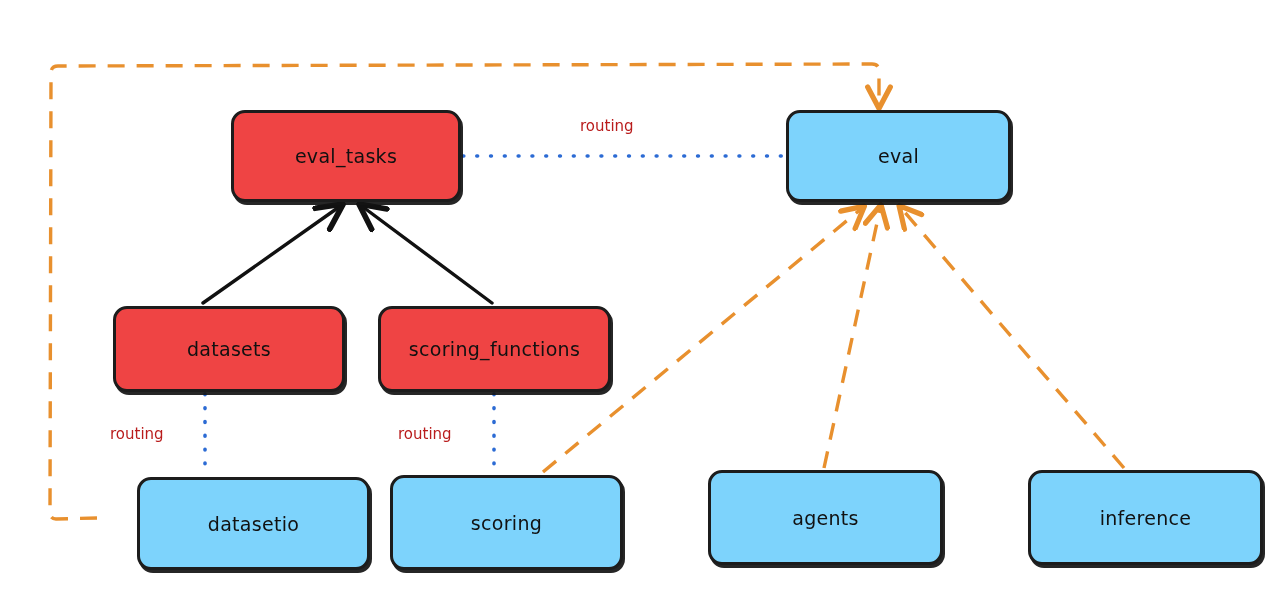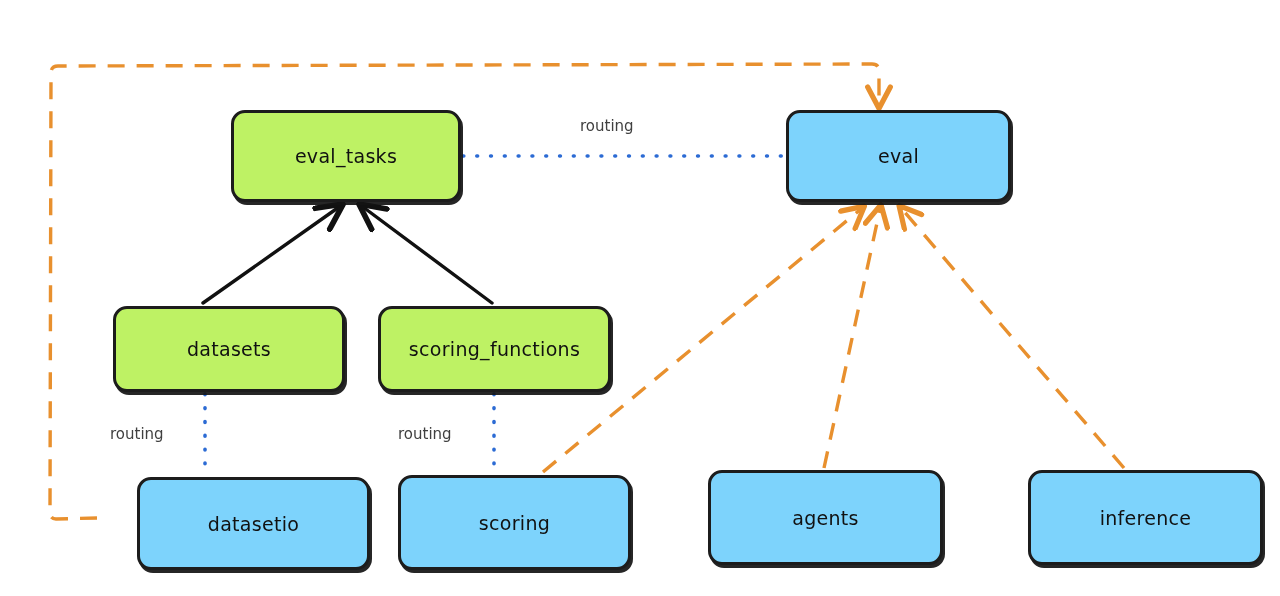--- a/index.html
+++ b/index.html
@@ -31,31 +31,31 @@
     border-radius: 14px;
     display: flex;
     align-items: center;
     justify-content: center;
     font-family: "DejaVu Sans", sans-serif;
     font-size: 19px;
     color: #111111;
     letter-spacing: 0.3px;
     box-shadow: 2px 3px 0 rgba(20,20,20,0.92);
   }
-  .node.blue  { background: #bef264; justify-content: center; }
+  .node.blue  { background: #ef4444; justify-content: center; }
   .node.green { background: #7dd3fc; }
   .node-label {
     pointer-events: none;
     white-space: nowrap;
   }
   .edge-label {
     position: absolute;
     font-family: "DejaVu Sans", sans-serif;
     font-size: 15px;
-    color: #404040;
+    color: #b91c1c;
     white-space: nowrap;
   }
 </style>
 </head>
 <body>
 
 <div id="canvas">
 
   <svg id="edges" viewBox="0 0 1280 596" xmlns="http://www.w3.org/2000/svg">
     <defs>
@@ -99,21 +99,21 @@
   </div>
 
   <div class="node blue" style="left:378px; top:306px; width:233px; height:86px;">
     <span class="node-label">scoring_functions</span>
   </div>
 
   <div class="node green" style="left:97px; top:477px; width:233px; height:93px;margin-left:40px;">
     <span class="node-label">datasetio</span>
   </div>
 
-  <div class="node green" style="left:398px; top:475px; width:233px; height:95px;text-align:center;">
+  <div class="node green" style="left:390px; top:475px; width:233px; height:95px;text-align:center;">
     <span class="node-label">scoring</span>
   </div>
 
   <div class="node green" style="left:708px; top:470px; width:235px; height:95px;">
     <span class="node-label">agents</span>
   </div>
 
   <div class="node green" style="left:1028px; top:470px; width:235px; height:95px;">
     <span class="node-label">inference</span>
   </div>

